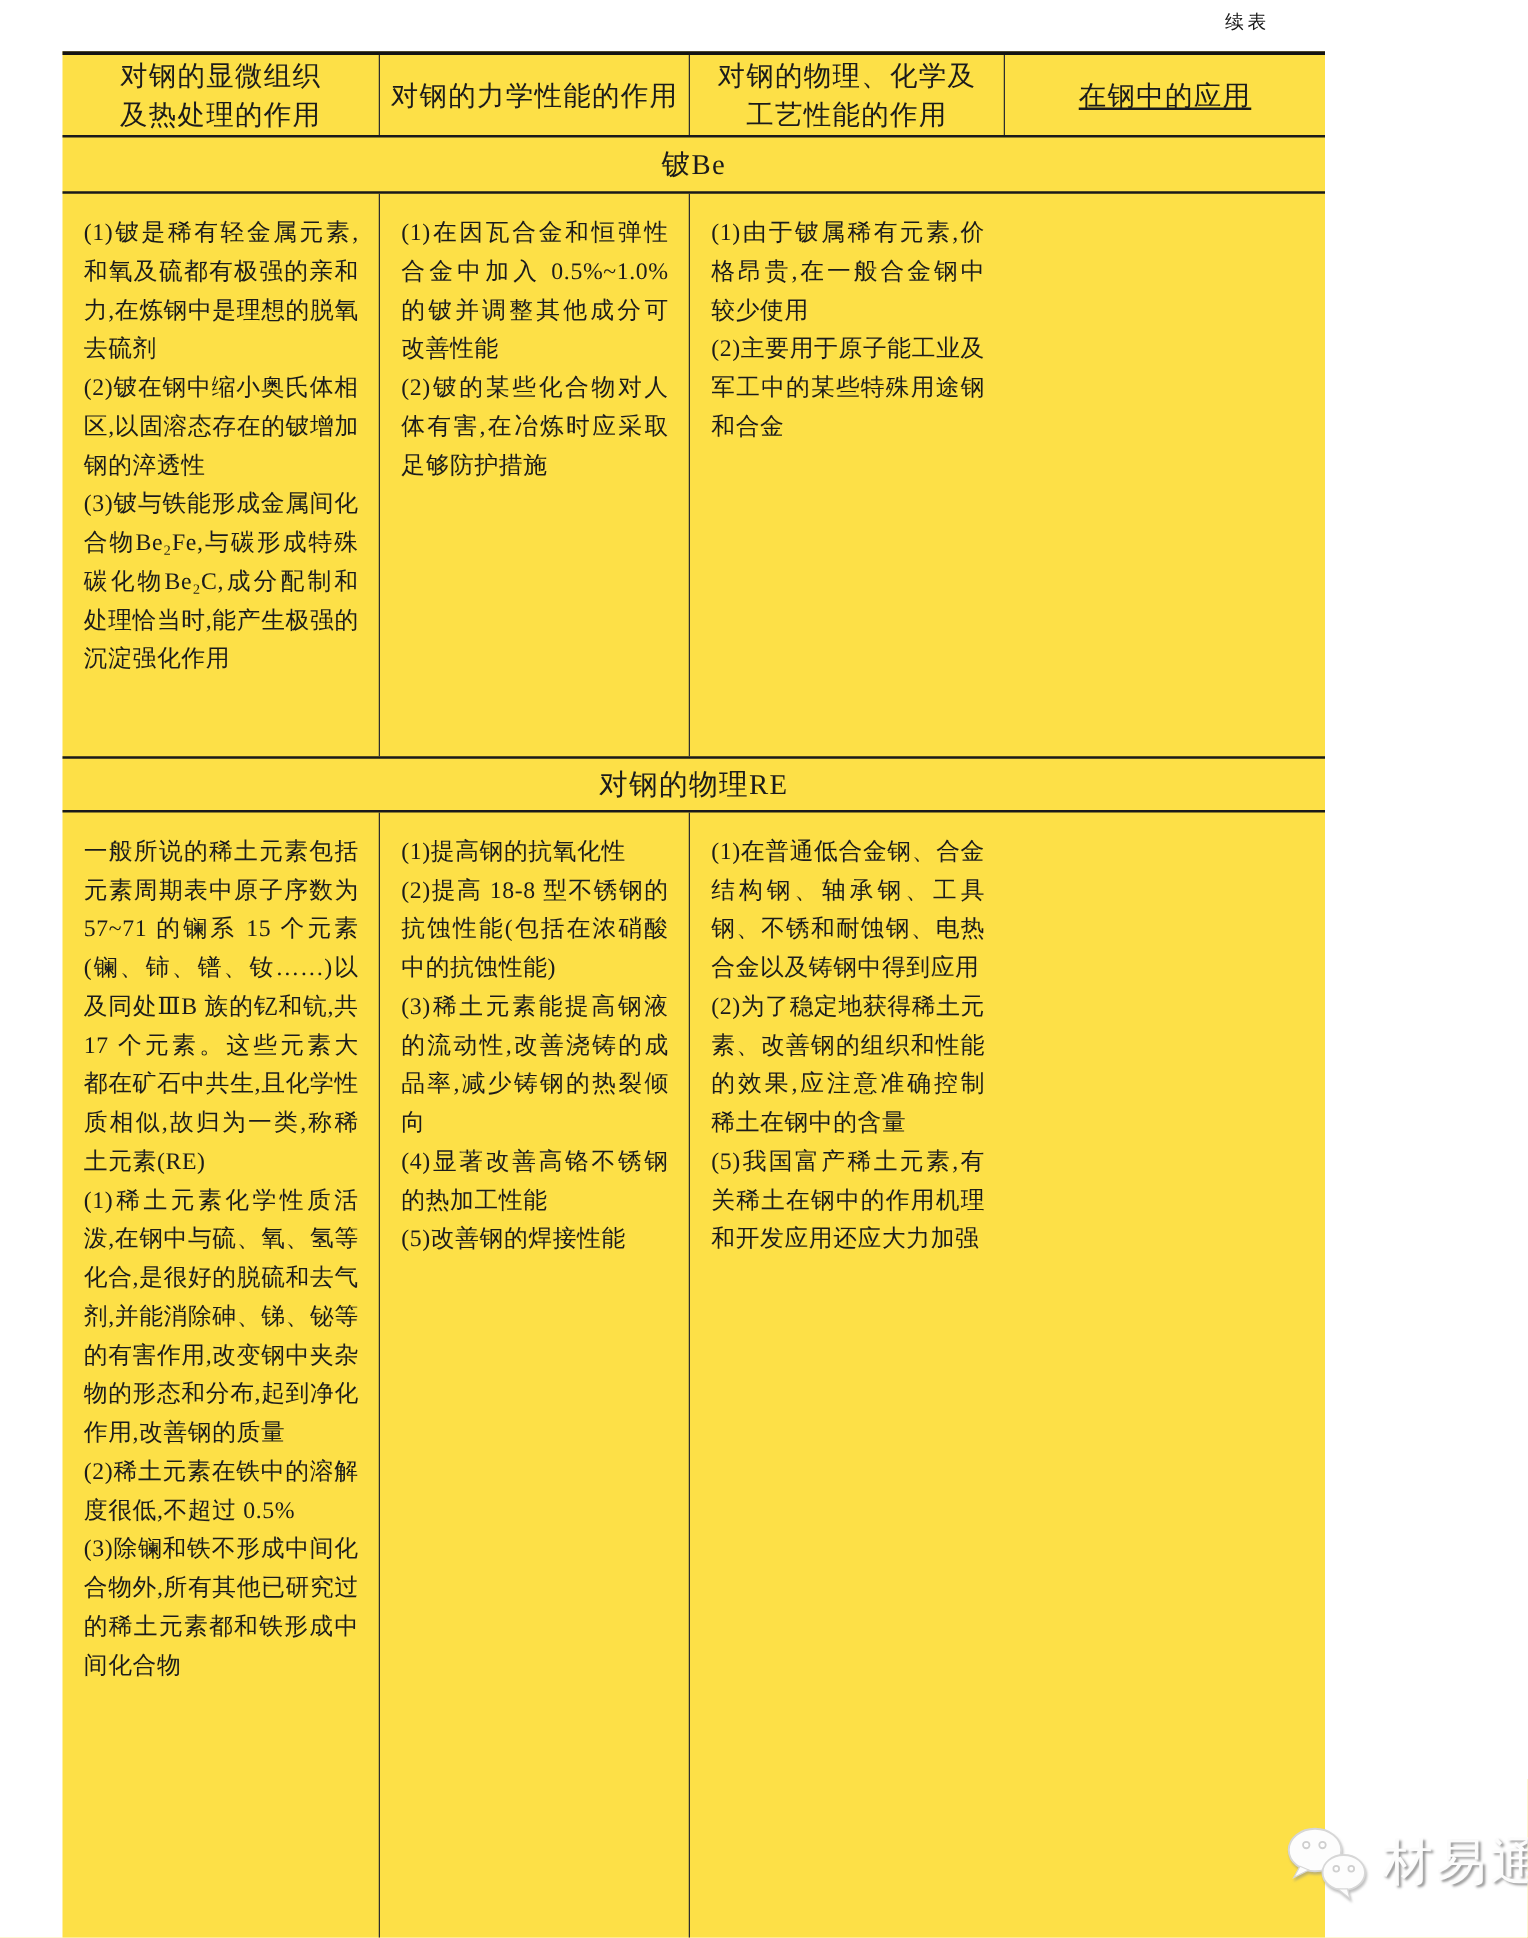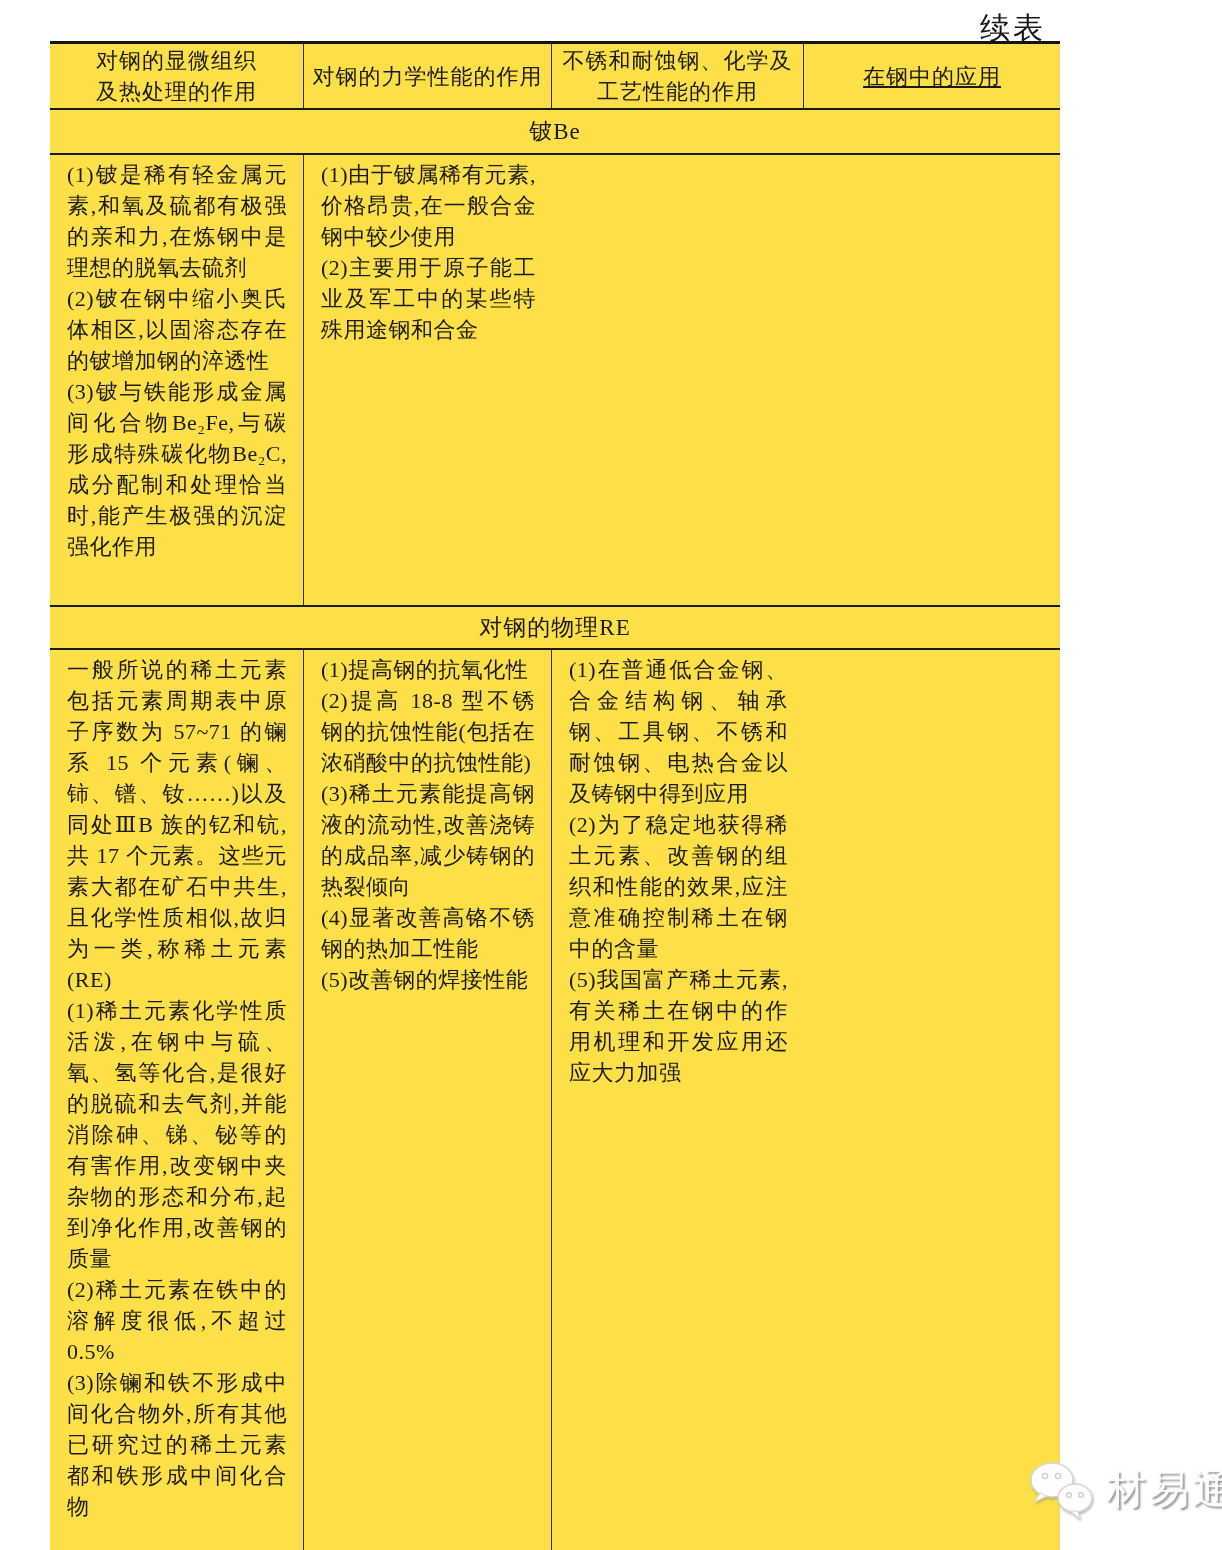--- a/index.html
+++ b/index.html
@@ -8,21 +8,21 @@
     width: 1222px; height: 1550px; position: relative;
     font-family: "Liberation Serif", "DejaVu Serif", serif;
     color: #1b1b1b;
     overflow: hidden;
   }
 
   
   .continued {
     position: absolute; top: 8px; left: 980px; width: 80px;
     font-family: "Liberation Sans", "DejaVu Sans", sans-serif;
-    font-size: 30px; letter-spacing: 3px; color: #161616;
+    font-size: 15px; letter-spacing: 3px; color: #161616;
   }
 
   
   .tbl {
     position: absolute; left: 50px; top: 41px; width: 1010px;
     border-top: 3px solid #141414;
     border-bottom: 4px solid #14532d;
     background: #fde047;
   }
   .grid-row { display: grid; grid-template-columns: 254px 248px 252px 256px; }
@@ -46,22 +46,22 @@
   }
   .section-row.s-be { height: 45px; }
   .section-row.s-re { height: 43px; }
   .section-cn { font-family: "Liberation Sans", "DejaVu Sans", sans-serif; }
   .section-sym { font-family: "Liberation Serif", "DejaVu Serif", serif; }
 
   
   .body-row.r-be { height: 452px; border-bottom: 2px solid #1a1a1a; }
   .body-row.r-re { height: 1052px; }
   .cell {
-    padding: 4px 16px 0 17px;
-    font-size: 22px; line-height: 31px;
+    padding: 16px 16px 0 17px;
+    font-size: 19px; line-height: 31px;
     letter-spacing: 0.5px;
     text-align: justify;
     text-justify: inter-ideograph;
     white-space: pre-line;
     border-right: 1px solid #2e2e2e;
     overflow: hidden;
   }
   .cell:last-child { border-right: none; }
 
   
@@ -85,34 +85,36 @@
 <div class="page">
 
   <div class="continued">续表</div>
 
   <div class="tbl">
 
     <div class="grid-row thead">
       <div class="th">对钢的显微组织
 及热处理的作用</div>
       <div class="th">对钢的力学性能的作用</div>
-      <div class="th">不锈和耐蚀钢、化学及
+      <div class="th">对钢的物理、化学及
 工艺性能的作用</div>
       <div class="th">在钢中的应用</div>
     </div>
 
     <div class="section-row s-be">
       <span class="section-cn">铍</span>
       <span class="section-sym">Be</span>
     </div>
 
     <div class="grid-row body-row r-be">
       <div class="cell">(1)铍是稀有轻金属元素,和氧及硫都有极强的亲和力,在炼钢中是理想的脱氧去硫剂
 (2)铍在钢中缩小奥氏体相区,以固溶态存在的铍增加钢的淬透性
 (3)铍与铁能形成金属间化合物Be₂Fe,与碳形成特殊碳化物Be₂C,成分配制和处理恰当时,能产生极强的沉淀强化作用</div>
+      <div class="cell">(1)在因瓦合金和恒弹性合金中加入 0.5%~1.0%的铍并调整其他成分可改善性能
+(2)铍的某些化合物对人体有害,在冶炼时应采取足够防护措施</div>
       <div class="cell">(1)由于铍属稀有元素,价格昂贵,在一般合金钢中较少使用
 (2)主要用于原子能工业及军工中的某些特殊用途钢和合金</div>
     </div>
 
     <div class="section-row s-re">
       <span class="section-cn">对钢的物理</span>
       <span class="section-sym">RE</span>
     </div>
 
     <div class="grid-row body-row r-re">

